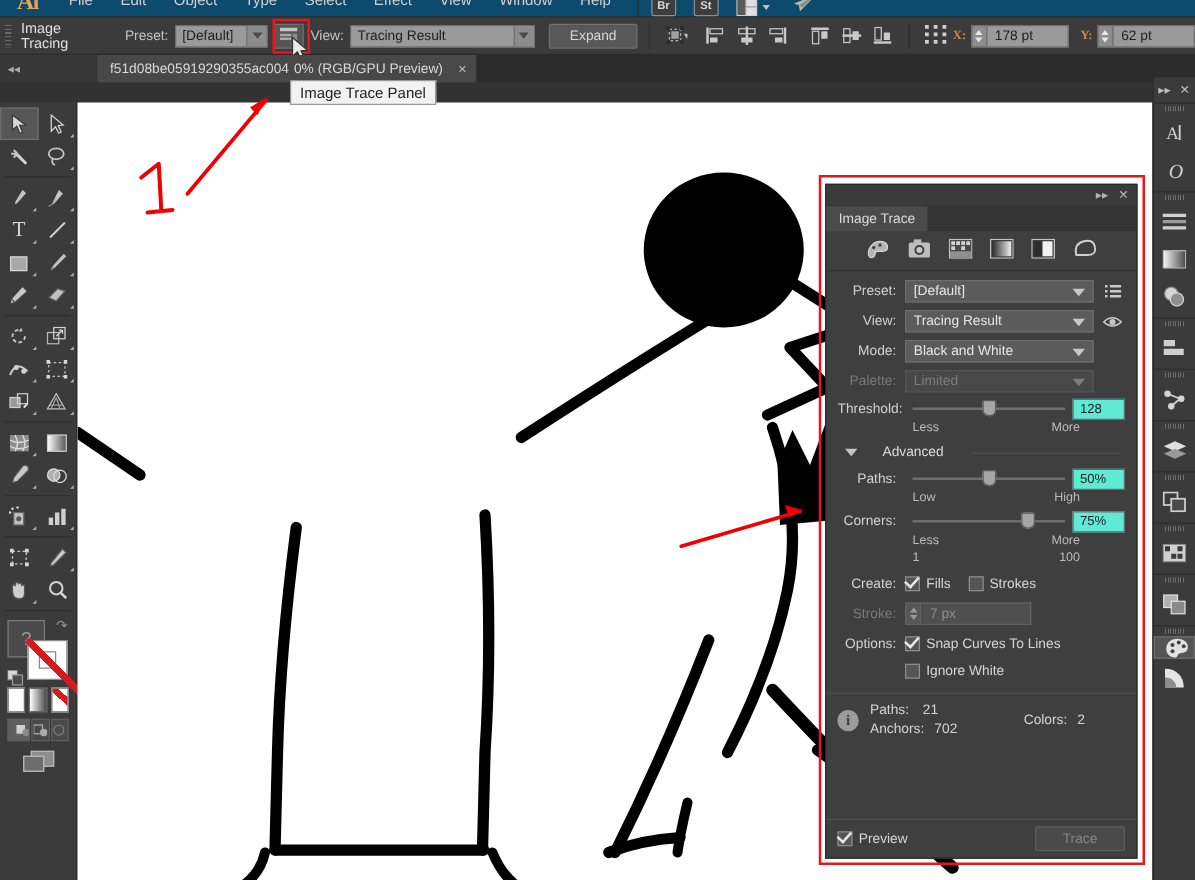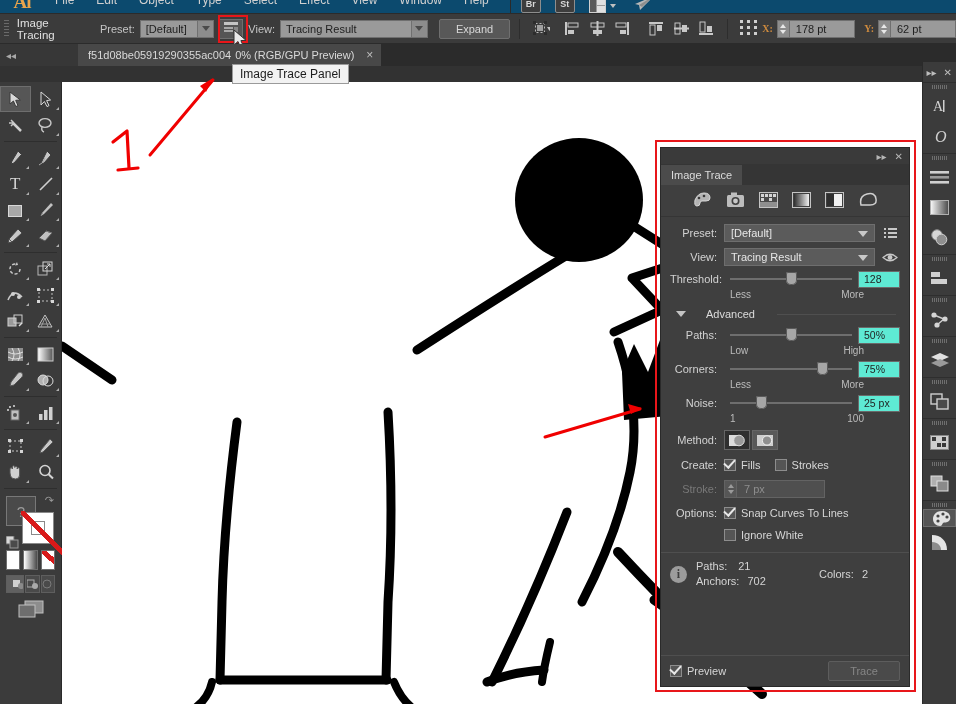--- a/index.html
+++ b/index.html
@@ -947,20 +947,36 @@
         <span>Tracing Result</span>
         <i class="arrow"></i>
       </span>
       <span class="rsideicon">
         <svg width="16" height="11" viewBox="0 0 16 11">
             <path d="M1 5.5 Q8 -1 15 5.5 Q8 12 1 5.5 Z" fill="none" stroke="#c8c8c8" stroke-width="1.2"></path>
             <circle cx="8" cy="5.5" r="2.4" fill="#c8c8c8"></circle>
           </svg>
       </span>
     </div>
+    <div class="row">
+      <span class="rlabel">Mode:</span>
+      <span class="sel">
+        <span>Black and White</span>
+        <i class="arrow"></i>
+      </span>
+      <span class="rsideicon"></span>
+    </div>
+    <div class="row">
+      <span class="rlabel dim">Palette:</span>
+      <span class="sel dim">
+        <span>Limited</span>
+        <i class="arrow"></i>
+      </span>
+      <span class="rsideicon"></span>
+    </div>
 
     <div class="slider-row">
       <span class="rlabel">Threshold:</span>
       <span class="track">
         <span class="knob" id="knob-threshold" style="left: 50%;"></span>
       </span>
       <span class="valbox">128</span>
     </div>
     <div class="endlabels">
       <span class="l">Less</span>
@@ -990,48 +1006,25 @@
       <span class="track">
         <span class="knob" id="knob-corners" style="left: 75%;"></span>
       </span>
       <span class="valbox">75%</span>
     </div>
     <div class="endlabels">
       <span class="l">Less</span>
       <span class="r">More</span>
     </div>
 
-    <div class="slider-row">
-      <span class="rlabel">Noise:</span>
-      <span class="track">
-        <span class="knob" id="knob-noise" style="left: 25%;"></span>
-      </span>
-      <span class="valbox">25 px</span>
-    </div>
     <div class="endlabels">
       <span class="l">1</span>
       <span class="r">100</span>
     </div>
 
-    <div class="row" style="height:26px">
-      <span class="rlabel">Method:</span>
-      <span class="mbtn on">
-        <svg width="19" height="13" viewBox="0 0 19 13">
-            <rect x="1" y="1" width="8" height="11" fill="#dcdcdc"></rect>
-            <circle cx="11" cy="6.5" r="5.3" fill="#9a9a9a" stroke="#e0e0e0"></circle>
-          </svg>
-      </span>
-      <span class="mbtn" style="margin-left:2px">
-        <svg width="19" height="13" viewBox="0 0 19 13">
-            <rect x="1" y="1" width="16" height="11" fill="#cfcfcf"></rect>
-            <circle cx="11" cy="6.5" r="4.6" fill="#8f8f8f" stroke="#efefef"></circle>
-          </svg>
-      </span>
-      <span style="flex:1"></span>
-    </div>
 
     <div class="row" style="height:23px">
       <span class="rlabel">Create:</span>
       <span class="cbox checked"></span>
       <span class="ck-label">Fills</span>
       <span class="cbox"></span>
       <span class="ck-label">Strokes</span>
     </div>
 
     <div class="row" style="height:25px">

